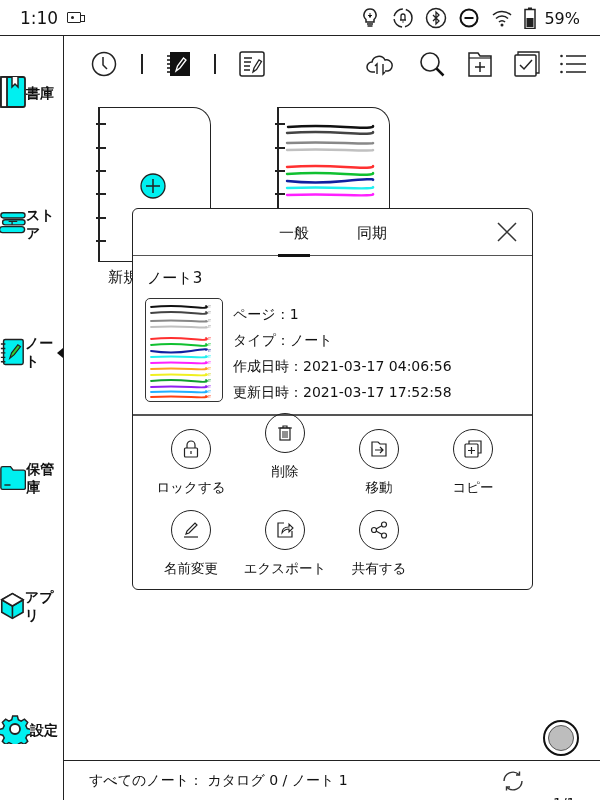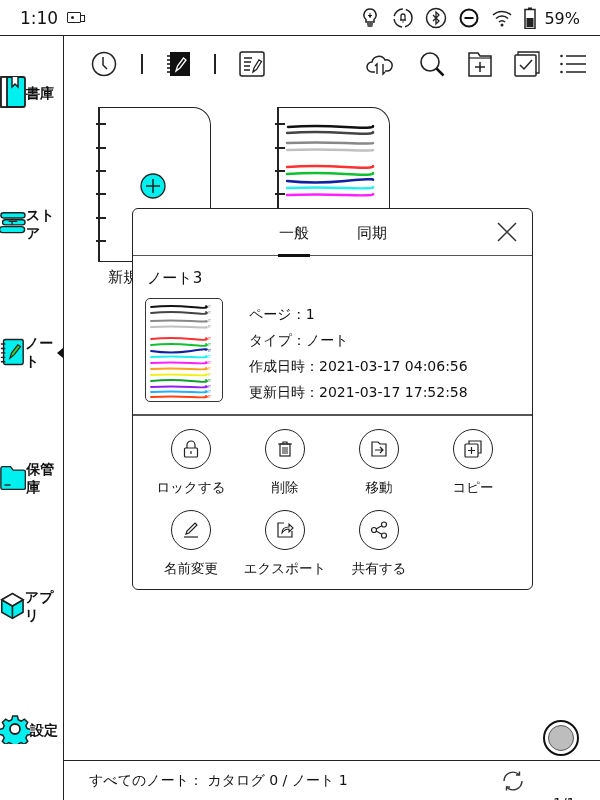--- a/index.html
+++ b/index.html
@@ -34,21 +34,21 @@
   .new-label { position: absolute; left: 108px; top: 268px; font-size: 15px; }
 
   
   .dialog { position: absolute; left: 132px; top: 208px; width: 401px; height: 382px; background: #fff; border: 1.5px solid #222; border-radius: 6px; }
   .dlg-tabs { position: absolute; left: 0; top: 0; width: 100%; height: 47px; border-bottom: 1.5px solid #555; }
   .dlg-tab { position: absolute; top: 15px; font-size: 15px; }
   .dlg-tab.active::after { content: ""; position: absolute; left: -1px; right: -1px; top: 30px; height: 3px; background: #111; }
   .dlg-close { position: absolute; right: 14px; top: 12px; width: 22px; height: 22px; }
   .dlg-name { position: absolute; left: 14px; top: 60px; font-size: 15px; }
   .dlg-thumb { position: absolute; left: 12px; top: 89px; width: 78px; height: 104px; border: 1.2px solid #333; border-radius: 5px; overflow: hidden; background: #fff; }
-  .dlg-info { position: absolute; left: 116px; top: 92px; font-size: 14px; line-height: 26px; }
+  .dlg-info { position: absolute; left: 100px; top: 92px; font-size: 14px; line-height: 26px; }
   .dlg-divider { position: absolute; left: 0; top: 205px; width: 100%; height: 1.5px; background: #555; }
   .act { position: absolute; width: 96px; display: flex; flex-direction: column; align-items: center; }
   .act .circ { width: 40px; height: 40px; border: 1.3px solid #222; border-radius: 50%; display: flex; align-items: center; justify-content: center; }
   .act .albl { margin-top: 10px; font-size: 13.5px; white-space: nowrap; }
 
   
   .fab { position: absolute; left: 543px; top: 720px; width: 36px; height: 36px; border-radius: 50%; border: 2.5px solid #111; background: #fff; display: flex; align-items: center; justify-content: center; }
   .fab .inner { width: 26px; height: 26px; border-radius: 50%; background: #bdbdbd; border: 1px solid #555; }
 
   
@@ -310,21 +310,21 @@
   <div class="act" style="left:10px; top:220px;">
     <div class="circ">
         <svg width="18" height="18" viewBox="0 0 18 18">
           <rect x="2.5" y="8" width="13" height="9" rx="1" fill="none" stroke="#222" stroke-width="1.2"></rect>
           <path d="M5 8V5a4 4 0 0 1 8 0v3" fill="none" stroke="#222" stroke-width="1.2"></path>
           <path d="M9 11v3" stroke="#222" stroke-width="1.2"></path>
         </svg>
       </div>
     <span class="albl">ロックする</span>
   </div>
-  <div class="act" style="left:104px; top:220px;">
+  <div class="act" style="left:104px; top:204px;">
     <div class="circ">
         <svg width="18" height="18" viewBox="0 0 18 18">
           <path d="M2 4h14M7 4V2h4v2" stroke="#222" stroke-width="1.2" fill="none"></path>
           <rect x="4" y="4" width="10" height="12" fill="none" stroke="#222" stroke-width="1.2"></rect>
           <path d="M7 7v7M9 7v7M11 7v7" stroke="#222" stroke-width="1"></path>
         </svg>
       </div>
     <span class="albl">削除</span>
   </div>
   <div class="act" style="left:292px; top:220px;">

